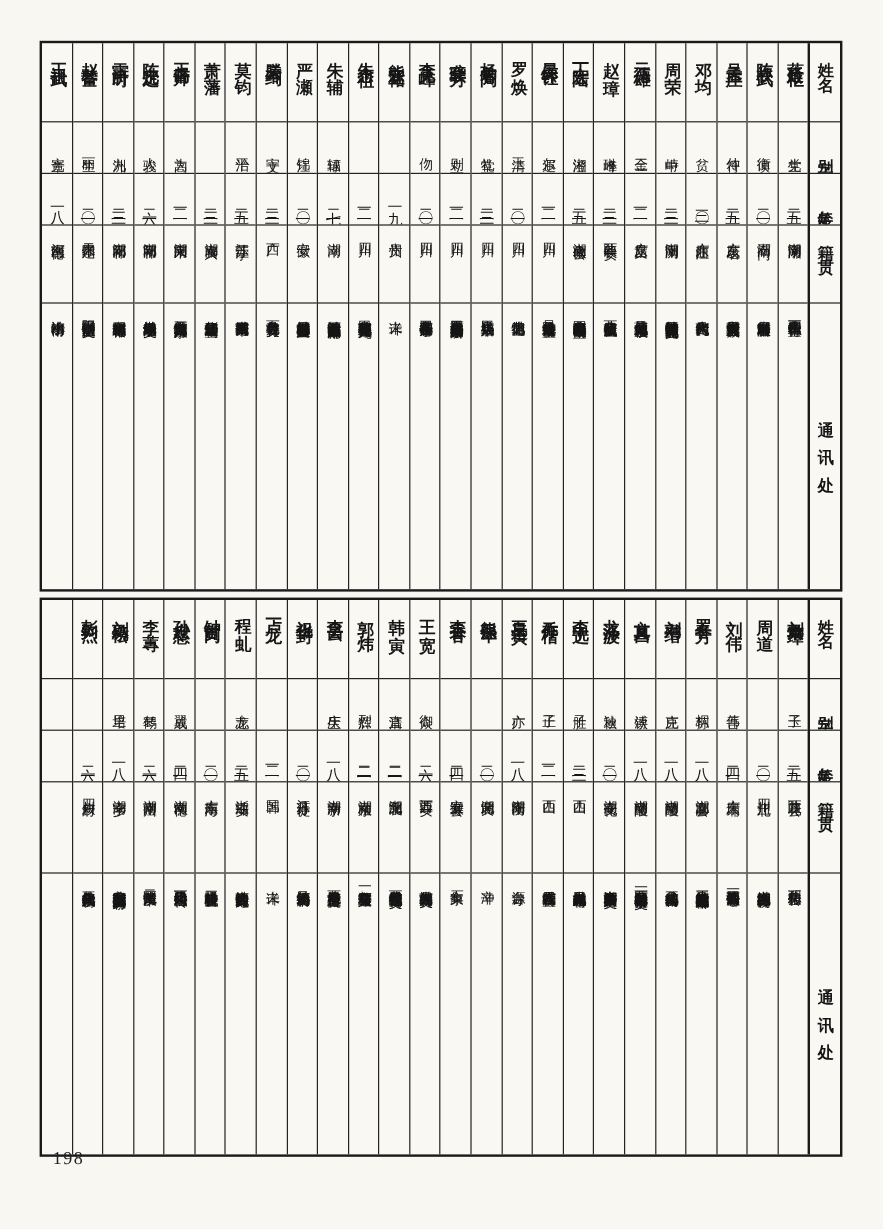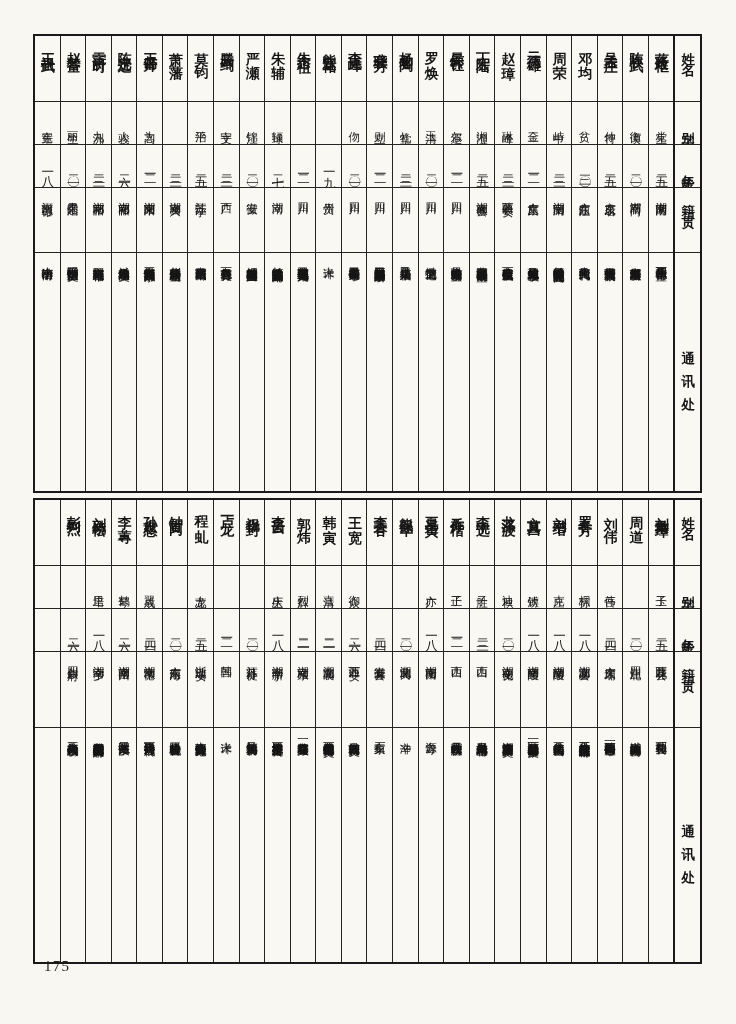--- a/index.html
+++ b/index.html
@@ -964,14 +964,14 @@
           <span></span>
         </div>
         <div class="cell cell-origin">
           <span></span>
         </div>
         <div class="cell cell-address">
           <span></span>
         </div>
       </div>
     </div>
-  <div class="page-number">175</div>
+  <div class="page-number">198</div>
 </div>
 
 </body></html>

